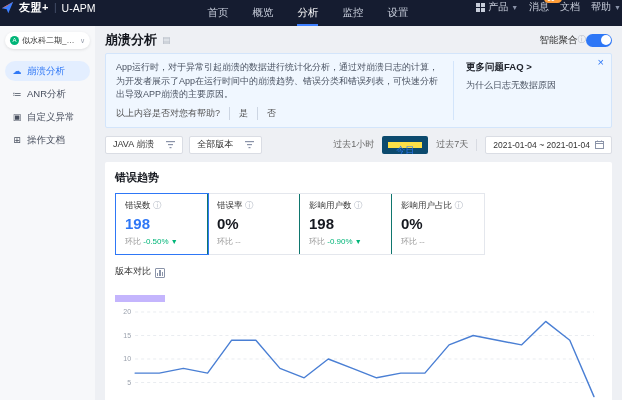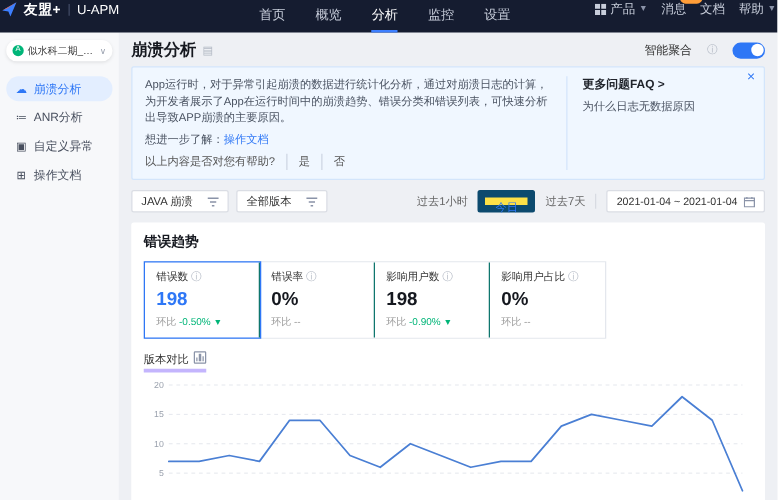--- a/index.html
+++ b/index.html
@@ -50,21 +50,21 @@
     display: flex; align-items: center; gap: 5px; height: 20px; padding: 0 7px;
     font-size: 9.5px; color: #484f5e; border-radius: 10px; cursor: pointer; white-space: nowrap;
   }
   .side-item.active { background: #e3eeff; color: #2e77f6; }
   .side-icon { font-size: 9px; width: 10px; text-align: center; }
   .main { flex: 1; padding: 5px 10px 8px 10px; display: flex; flex-direction: column; overflow: hidden; }
   
   .page-header { display: flex; align-items: center; height: 20px; margin-bottom: 4px; }
   .page-title { font-size: 13px; font-weight: bold; color: #15181f; }
   .title-tag { color: #b3b9c4; font-size: 9px; margin-left: 5px; }
-  .header-right { margin-left: auto; display: flex; align-items: center; gap: 12px; }
+  .header-right { margin-left: auto; display: flex; align-items: center; gap: 0; }
   .toggle-label { font-size: 9.5px; color: #333; }
   .info-i { color: #b3b9c4; font-size: 8.5px; }
   .toggle { width: 26px; height: 13px; border-radius: 7px; background: #2e77f6; position: relative; cursor: pointer; }
   .toggle-knob { position: absolute; top: 1.5px; right: 1.5px; width: 10px; height: 10px; border-radius: 50%; background: #fff; }
   
   .banner {
     position: relative; display: flex; background: #f0f7ff; border: 1px solid #d3e5fb;
     border-radius: 2px; padding: 7px 10px; font-size: 9px; color: #4a5362;
   }
   .banner-main { flex: 1; padding-right: 12px; }
@@ -102,21 +102,21 @@
   .stat-row { display: flex; border: 1px solid #e4e7ed; width: fit-content; }
   .stat-cell { width: 92px; padding: 6px 9px 7px; border-right: 1px solid #0f766e; position: relative; cursor: pointer; background: #fff; }
   .stat-cell:last-child { border-right: none; }
   .stat-cell.active { box-shadow: 0 0 0 1px #2e77f6; z-index: 1; }
   .stat-label { font-size: 8.5px; color: #333; white-space: nowrap; }
   .stat-value { font-size: 15px; font-weight: bold; color: #15181f; margin: 3px 0 4px; }
   .stat-cell.active .stat-value { color: #2e77f6; }
   .stat-foot { font-size: 8px; color: #999; white-space: nowrap; }
   .delta-down { color: #00b578; }
   .arrow-down { font-size: 7px; color: #00b578; }
-  .version-compare { margin: 10px 0 0; display: flex; align-items: flex-start; gap: 4px; font-size: 9px; color: #333; width: fit-content; cursor: pointer; border-bottom: 3px solid #c4b5fd; padding-bottom: 1px; }
+  .version-compare { margin: 10px 0 0; display: flex; align-items: flex-end; gap: 4px; font-size: 9px; color: #333; width: fit-content; cursor: pointer; border-bottom: 7px solid #c4b5fd; padding-bottom: 17px; }
   .vc-icon { width: 10px; height: 10px; border: 1px solid #8a93a8; border-radius: 1px; display: flex; align-items: flex-end; justify-content: center; gap: 1px; padding: 1px; }
   .vc-icon i { display: block; width: 2px; background: #8a93a8; }
   #trend-chart { width: 100%; height: 118px; margin-top: 2px; }
 </style>
 </head>
 <body>
 
 <div class="topbar">
   <div class="logo-area">
     <svg class="logo-plane" viewBox="0 0 16 16">
@@ -196,23 +196,20 @@
         <span class="info-i">ⓘ</span>
         <span class="toggle">
             <span class="toggle-knob"></span>
           </span>
       </div>
     </div>
 
     <div class="banner">
       <div class="banner-main">
         <p>App运行时，对于异常引起崩溃的数据进行统计化分析，通过对崩溃日志的计算，为开发者展示了App在运行时间中的崩溃趋势、错误分类和错误列表，可快速分析出导致APP崩溃的主要原因。</p>
-        <p>
-          <span>想进一步了解：</span><span class="link">操作文档</span>
-        </p>
         <div class="feedback">
           <span class="fb-q">以上内容是否对您有帮助?</span>
           <span class="fb-btn">是</span>
           <span class="fb-btn">否</span>
         </div>
       </div>
       <div class="banner-faq">
         <div class="faq-title">更多问题FAQ &gt;</div>
         <div class="faq-item">为什么日志无数据原因</div>
       </div>

